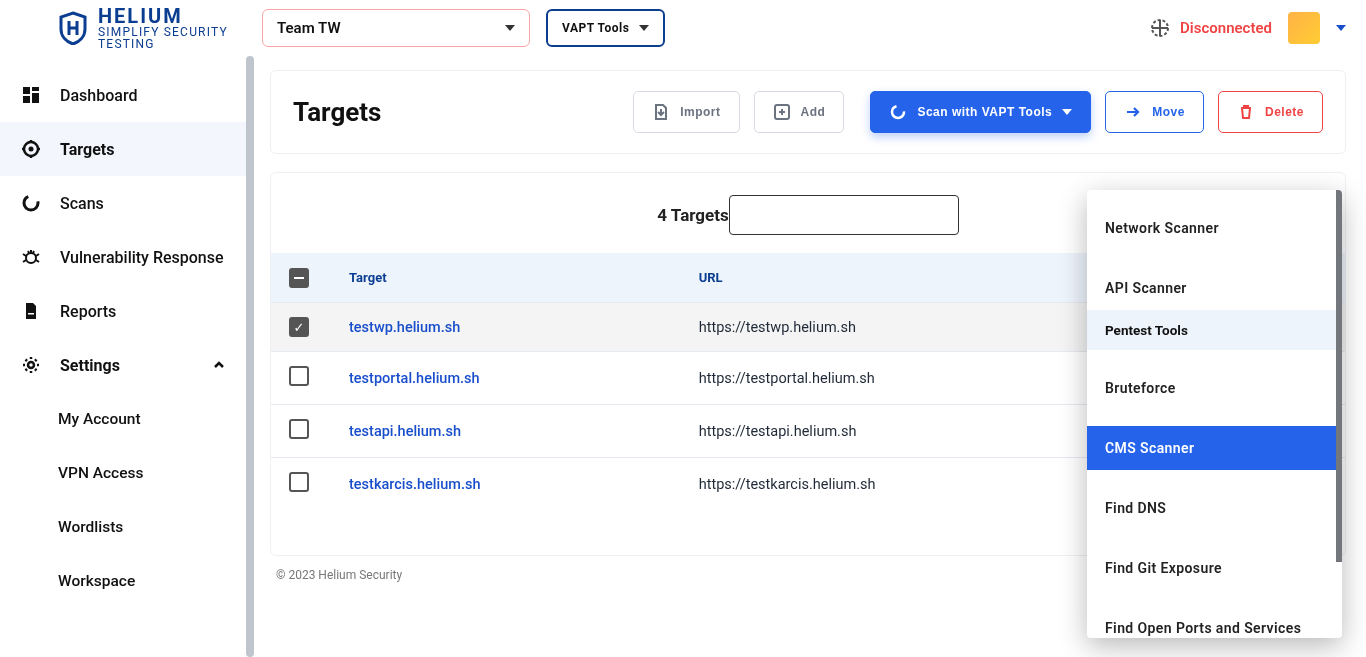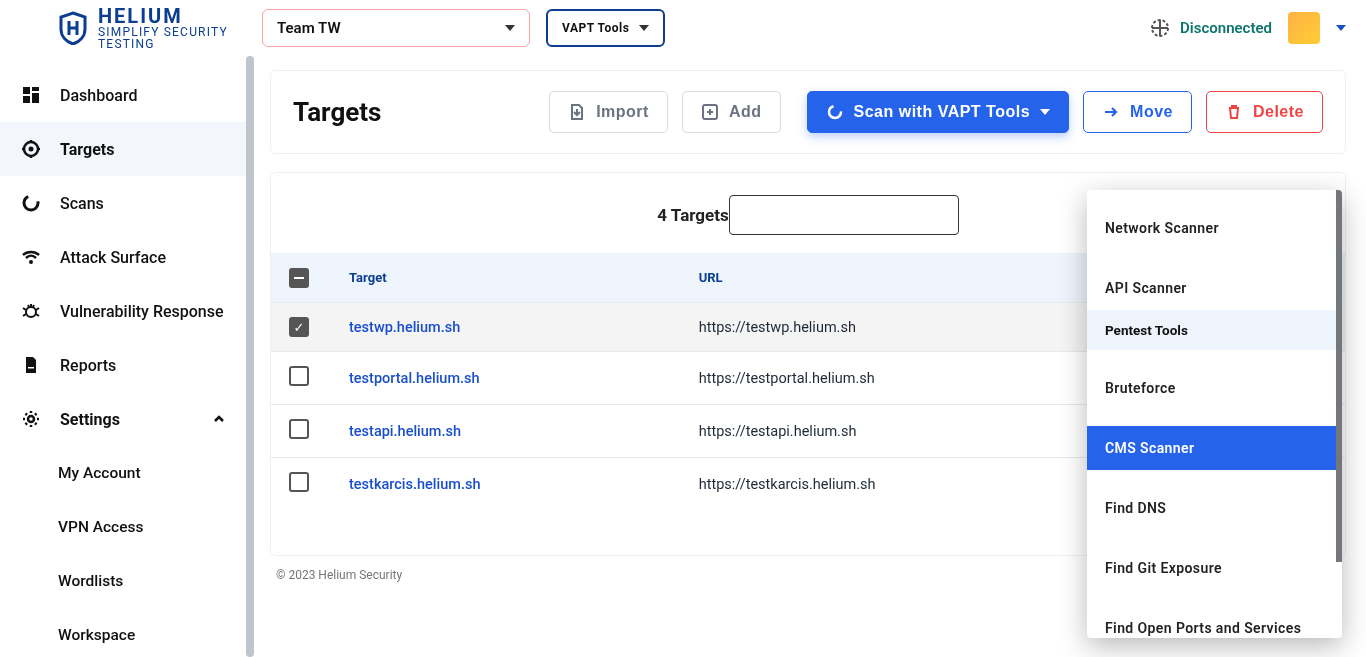--- a/index.html
+++ b/index.html
@@ -58,21 +58,21 @@
     border-radius: 6px;
     height: 38px;
     padding: 0 14px;
     display:flex; align-items:center; gap:10px;
     font-weight:700; font-size:12px; letter-spacing:0.5px;
     color:#111;
   }
   .spacer { flex:1; }
   .conn {
     display:flex; align-items:center; gap:10px;
-    color:#0f766e; font-weight:600; font-size:15px;
+    color:#ef4444; font-weight:600; font-size:15px;
   }
   .avatar {
     width:32px; height:32px; border-radius:4px; display:inline-block;
     background: linear-gradient(135deg,#ffb347,#ffcc33);
   }
   .caret { width:0; height:0; border-left:5px solid transparent; border-right:5px solid transparent; border-top:6px solid #333; display:inline-block; }
   .caret.blue { border-top-color:#1a4fcc; }
 
   
   .layout { display:flex; height: calc(100% - 56px); }
@@ -110,21 +110,21 @@
     display:flex; align-items:center; justify-content:space-between;
     padding: 20px 22px;
   }
   .page-title { font-size:26px; font-weight:700; color:#111; }
   .actions { display:flex; gap:14px; }
   .btn {
     display:flex; align-items:center; gap:10px;
     height:42px; padding:0 18px;
     border-radius:5px; border:1px solid var(--border);
     background:#fff; color:#6b7280;
-    font-weight:700; font-size:16px; letter-spacing:0.5px;
+    font-weight:700; font-size:12px; letter-spacing:0.5px;
     cursor:pointer;
   }
   .btn .ico { display:flex; align-items:center; }
   .btn.primary {
     background: var(--blue-bright);
     border-color: var(--blue-bright);
     color:#fff;
     box-shadow: 0 4px 10px rgba(37,99,235,.3);
     margin-left: 12px;
   }
@@ -264,29 +264,20 @@
           </span>
           <span>Targets</span>
         </div>
         <div class="nav-item">
           <span class="ico">
             <svg width="20" height="20" viewBox="0 0 20 20">
               <circle cx="10" cy="10" r="7" fill="none" stroke="#111" stroke-width="3" stroke-dasharray="30 12"></circle>
             </svg>
           </span>
           <span>Scans</span>
-        </div>
-        <div class="nav-item">
-          <span class="ico">
-            <svg width="20" height="20" viewBox="0 0 20 20">
-              <path d="M2 8c4-4 12-4 16 0M5 11c3-3 7-3 10 0" fill="none" stroke="#111" stroke-width="2.5"></path>
-              <circle cx="10" cy="15" r="2" fill="#111"></circle>
-            </svg>
-          </span>
-          <span>Attack Surface</span>
         </div>
         <div class="nav-item">
           <span class="ico">
             <svg width="20" height="20" viewBox="0 0 20 20">
               <circle cx="10" cy="11" r="5" fill="none" stroke="#111" stroke-width="2"></circle>
               <path d="M10 6V3M5 9l-3-2M15 9l3-2M5 13l-3 2M15 13l3 2M7 4l1 2M13 4l-1 2" stroke="#111" stroke-width="2"></path>
             </svg>
           </span>
           <span>Vulnerability Response</span>
         </div>

